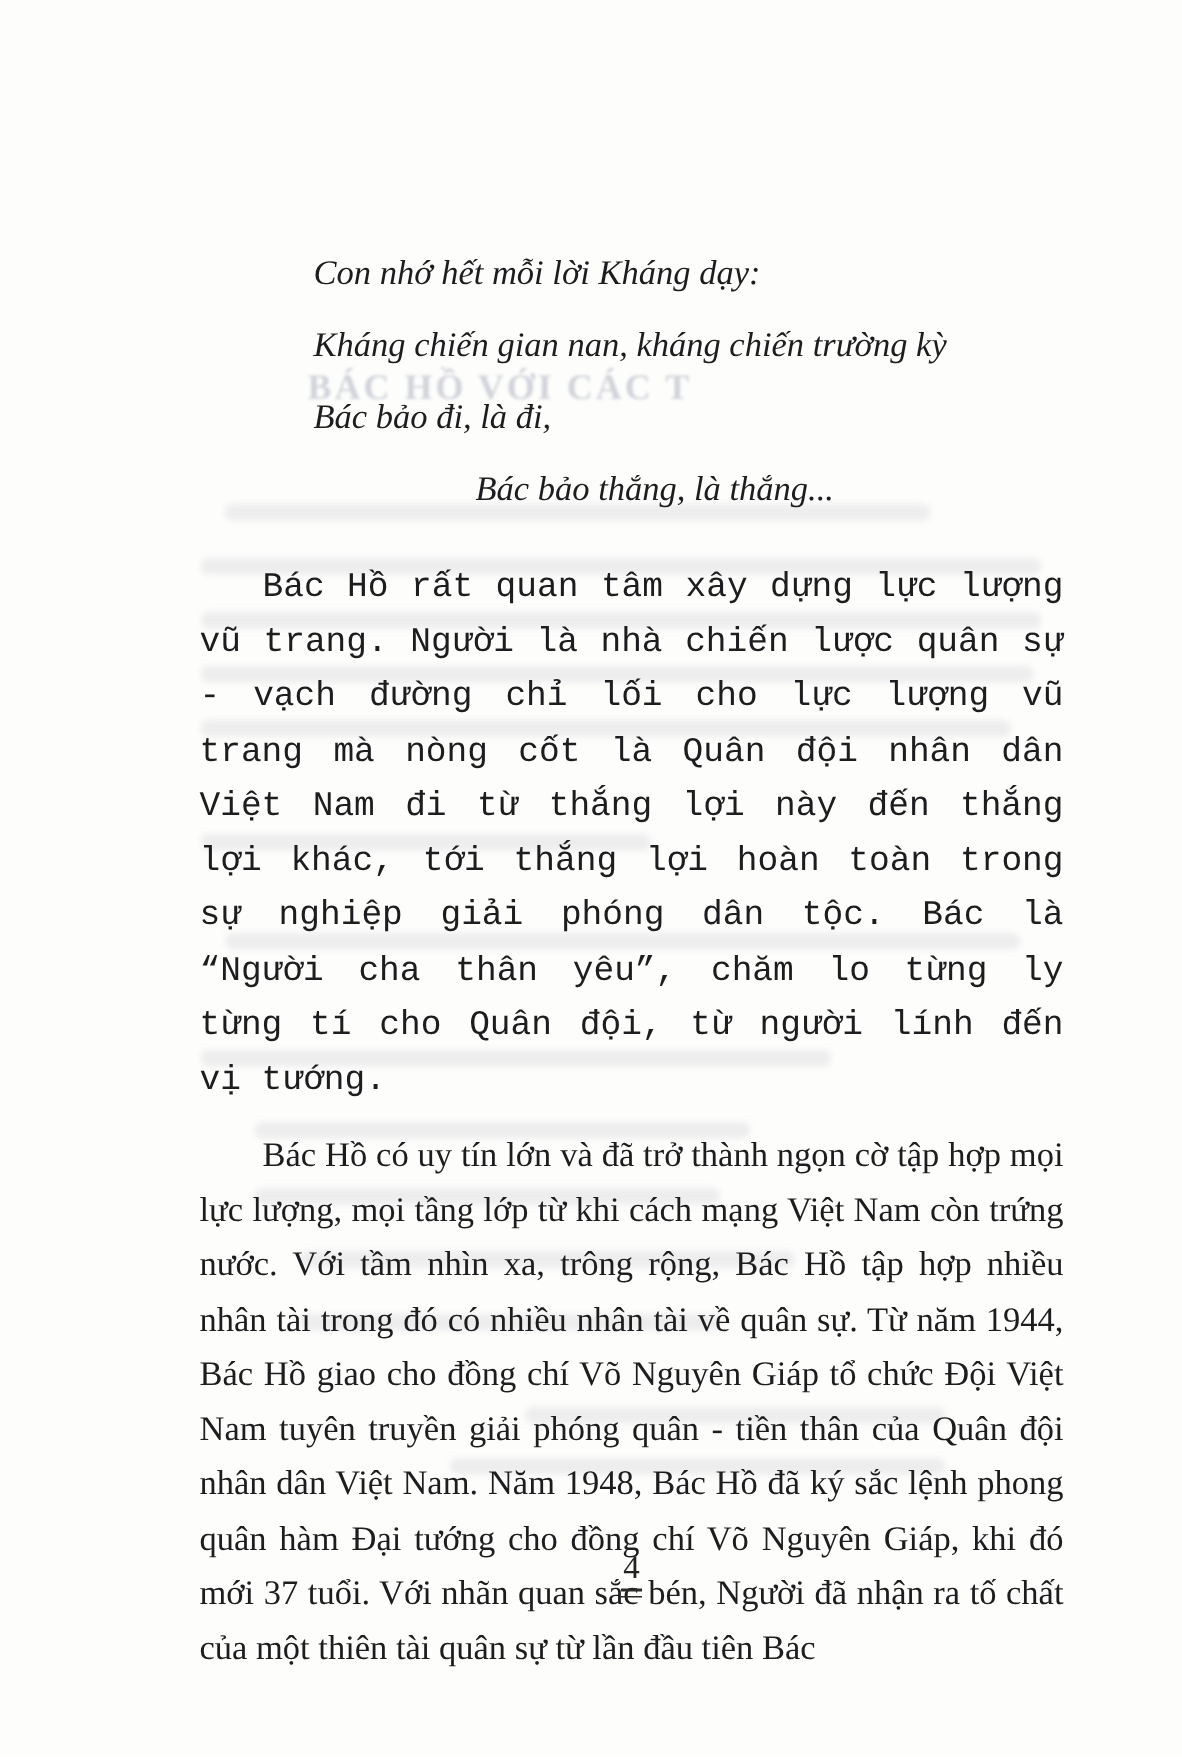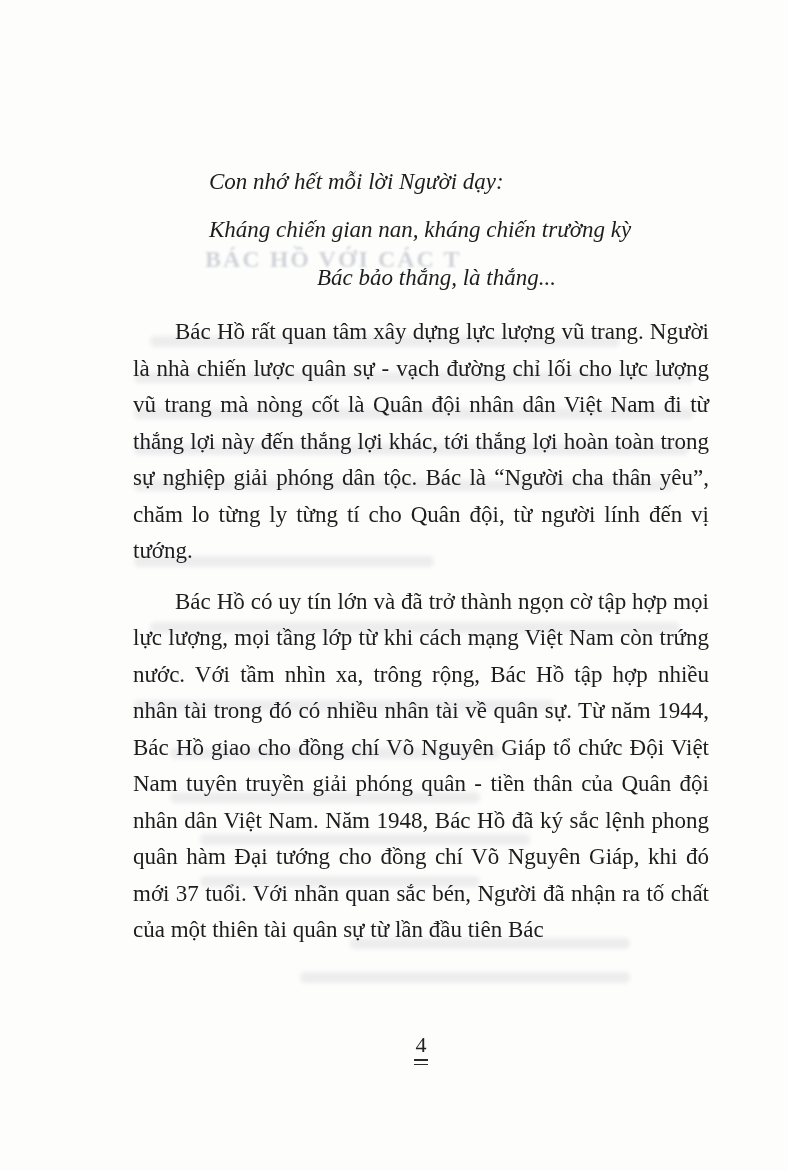--- a/index.html
+++ b/index.html
@@ -66,21 +66,22 @@
   }
   .para {
     margin: 0;
     margin-top: 14px;
     font-size: 23px;
     line-height: 36.5px;
     text-align: justify;
     text-indent: 42px;
   }
   .para-first {
-    margin-top: 12px;
+    margin-top: 23px;
+    font-family: Liberation Mono, monospace;
   }
 
   
   .footer {
     position: absolute;
     left: 133px;
     top: 1032px;
     width: 576px;
     text-align: center;
   }
@@ -115,22 +116,23 @@
     <div class="ghost-bar" style="top:792px; left:170px; width:310px;"></div>
     <div class="ghost-bar" style="top:834px; left:200px; width:330px;"></div>
     <div class="ghost-bar" style="top:876px; left:200px; width:280px;"></div>
     <div class="ghost-bar" style="top:938px; left:350px; width:280px;"></div>
     <div class="ghost-bar" style="top:972px; left:300px; width:330px;"></div>
   </div>
 
   <div class="content">
 
     <div class="poem">
-      <div class="poem-line">Con nhớ hết mỗi lời Người dạy:</div>
+      <div class="poem-line">Con nhớ hết mỗi lời Kháng dạy:</div>
       <div class="poem-line">Kháng chiến gian nan, kháng chiến trường kỳ</div>
+      <div class="poem-line">Bác bảo đi, là đi,</div>
       <div class="poem-line poem-line-right">Bác bảo thắng, là thắng...</div>
     </div>
 
     <p class="para para-first">Bác Hồ rất quan tâm xây dựng lực lượng vũ trang. Người là nhà chiến lược quân sự - vạch đường chỉ lối cho lực lượng vũ trang mà nòng cốt là Quân đội nhân dân Việt Nam đi từ thắng lợi này đến thắng lợi khác, tới thắng lợi hoàn toàn trong sự nghiệp giải phóng dân tộc. Bác là “Người cha thân yêu”, chăm lo từng ly từng tí cho Quân đội, từ người lính đến vị tướng.</p>
     <p class="para">Bác Hồ có uy tín lớn và đã trở thành ngọn cờ tập hợp mọi lực lượng, mọi tầng lớp từ khi cách mạng Việt Nam còn trứng nước. Với tầm nhìn xa, trông rộng, Bác Hồ tập hợp nhiều nhân tài trong đó có nhiều nhân tài về quân sự. Từ năm 1944, Bác Hồ giao cho đồng chí Võ Nguyên Giáp tổ chức Đội Việt Nam tuyên truyền giải phóng quân - tiền thân của Quân đội nhân dân Việt Nam. Năm 1948, Bác Hồ đã ký sắc lệnh phong quân hàm Đại tướng cho đồng chí Võ Nguyên Giáp, khi đó mới 37 tuổi. Với nhãn quan sắc bén, Người đã nhận ra tố chất của một thiên tài quân sự từ lần đầu tiên Bác</p>
 
   </div>
 
   <div class="footer">
     <div class="page-number">4</div>

